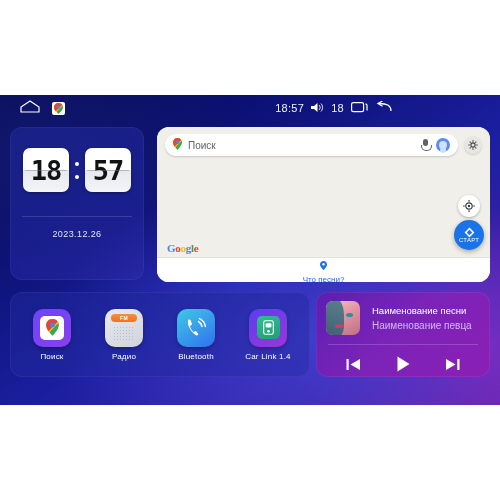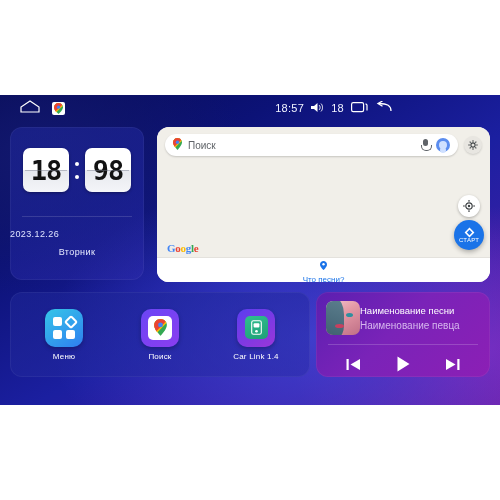--- a/index.html
+++ b/index.html
@@ -68,21 +68,21 @@
   .colon {
     display: flex; flex-direction: column; justify-content: center;
     gap: 9px; padding: 0 2px;
   }
   .colon i { display: block; width: 4px; height: 4px; border-radius: 50%; background: #ffffff; }
   .clock-divider {
     margin: 24px 12px 0 12px; height: 1px;
     background: rgba(255,255,255,0.14);
   }
   .clock-date {
-    text-align: left; color: #dfe4ff; font-size: 9px; margin-top: 12px; letter-spacing: .4px;
+    text-align: center; color: #dfe4ff; font-size: 9px; margin-top: 12px; letter-spacing: .4px;
   }
   .clock-day {
     text-align: center; color: #e8ebff; font-size: 9px; margin-top: 8px; letter-spacing: .4px;
   }
 
   
   #mapCard {
     left: 157px; top: 32px; width: 333px; height: 155px;
     background: #f1efe9; overflow: hidden;
   }
@@ -183,21 +183,21 @@
     background: radial-gradient(circle, #b9bec8 0 1px, transparent 1px) 0 0/3px 3px;
   }
 
   
   #mediaCard {
     left: 316px; top: 197px; width: 174px; height: 85px;
     background: linear-gradient(135deg, #5b1fb0 0%, #7a23b8 45%, #8c1fb5 100%);
     box-shadow: inset 0 0 0 1px rgba(255,255,255,0.06);
     overflow: hidden;
   }
-  .media-top { display: flex; align-items: center; gap: 0; padding: 9px 10px 0 10px; }
+  .media-top { display: flex; align-items: center; gap: 12px; padding: 9px 10px 0 10px; }
   .albumart {
     width: 34px; height: 34px; border-radius: 7px; flex: none; overflow: hidden;
     background: linear-gradient(150deg,#f3c9cf 0%, #e59aa6 40%, #bf6f86 100%);
     position: relative;
   }
   .albumart .hair { position:absolute; left:-2px; top:-2px; width:20px; height:38px; background: linear-gradient(200deg,#5c7f8e,#3f5f70); border-radius: 0 40% 30% 0; }
   .albumart .eye { position:absolute; right:7px; top:12px; width:7px; height:4px; border-radius:50%; background:#2f8f9e; }
   .albumart .lip { position:absolute; left:9px; bottom:7px; width:9px; height:4px; border-radius:50%; background:#c7405f; }
   .media-meta { min-width: 0; }
   .track-title { font-size: 9.5px; color: #ffffff; white-space: nowrap; overflow: hidden; text-overflow: ellipsis; }
@@ -255,26 +255,25 @@
   <div class="card" id="clockCard">
     <div class="flip-row">
       <div class="flip">
         <span>18</span>
       </div>
       <div class="colon">
           <i></i>
           <i></i>
         </div>
       <div class="flip">
-        <span>98</span>
+        <span>57</span>
       </div>
     </div>
     <div class="clock-divider"></div>
     <div class="clock-date">2023.12.26</div>
-    <div class="clock-day">Вторник</div>
   </div>
 
   <div class="card" id="mapCard">
     <div id="mapBody"></div>
 
     <div class="searchwrap">
       <div class="searchbar">
         <span>
           <svg width="9" height="12" viewBox="0 0 9 12">
             <path d="M4.5 0 C7 0 9 2 9 4.3 C9 7.4 4.5 12 4.5 12 C4.5 12 0 7.4 0 4.3 C0 2 2 0 4.5 0 Z" fill="#34a853"></path>
@@ -338,47 +337,55 @@
               <circle cx="3.5" cy="3.3" r="1.2" fill="#ffffff"></circle>
             </svg>
         </span>
         <span class="t">Что песни?</span>
       </div>
     </div>
   </div>
 
   <div class="card" id="dockCard">
 
-    <div class="app">
-      <div class="appicon ic-menu">
-        <div class="menu-grid">
-            <i class="a"></i>
-            <i class="b"></i>
-            <i class="c"></i>
-            <i class="d"></i>
-          </div>
-      </div>
-      <span class="applabel">Меню</span>
-    </div>
 
     <div class="app">
       <div class="appicon ic-maps">
         <span class="sq">
           <svg width="13" height="17" viewBox="0 0 9 12">
             <path d="M4.5 0 C7 0 9 2 9 4.3 C9 7.4 4.5 12 4.5 12 C4.5 12 0 7.4 0 4.3 C0 2 2 0 4.5 0 Z" fill="#34a853"></path>
             <path d="M4.5 0 C6.4 0 8 1.2 8.7 2.9 L2.2 9.6 C1 7.9 0 5.9 0 4.3 C0 2 2 0 4.5 0 Z" fill="#fbbc05"></path>
             <path d="M4.5 0 C6 0 7.3 0.7 8.1 1.9 L1.6 8.6 C0.6 7.1 0 5.5 0 4.3 C0 2 2 0 4.5 0 Z" fill="#ea4335"></path>
             <circle cx="4.5" cy="4.2" r="1.7" fill="#4285f4"></circle>
           </svg>
         </span>
       </div>
       <span class="applabel">Поиск</span>
     </div>
 
-
+    <div class="app">
+      <div class="appicon ic-radio">
+        <div class="radio-fm">
+          <span>FM</span>
+        </div>
+        <div class="radio-grille"></div>
+      </div>
+      <span class="applabel">Радио</span>
+    </div>
+
+    <div class="app">
+      <div class="appicon ic-bt">
+        <svg width="24" height="24" viewBox="0 0 24 24">
+          <path d="M4 4 C3 8 6 15 11.5 19 C13 20.2 15 19 14 17.5 L12 15 L9.5 16 C7.5 14 6.2 12 6 10 L8 8.6 L7 5 C6.6 3.6 4.6 2.8 4 4 Z" fill="#ffffff"></path>
+          <path d="M14.5 5.5 C16.3 6.6 17.6 8.4 18 10.4" fill="none" stroke="#ffffff" stroke-width="1.5" stroke-linecap="round"></path>
+          <path d="M15.5 2.6 C18.6 4 20.8 6.9 21.3 10.4" fill="none" stroke="#ffffff" stroke-width="1.5" stroke-linecap="round"></path>
+        </svg>
+      </div>
+      <span class="applabel">Bluetooth</span>
+    </div>
 
     <div class="app">
       <div class="appicon ic-cl">
         <span class="sq">
           <svg width="11" height="15" viewBox="0 0 11 15">
             <rect x="0.7" y="0.7" width="9.6" height="13.6" rx="1.8" fill="none" stroke="#ffffff" stroke-width="1.1"></rect>
             <rect x="2.6" y="3.2" width="5.8" height="4.4" rx="1" fill="#ffffff"></rect>
             <circle cx="5.5" cy="11.2" r="1.3" fill="#ffffff"></circle>
           </svg>
         </span>

